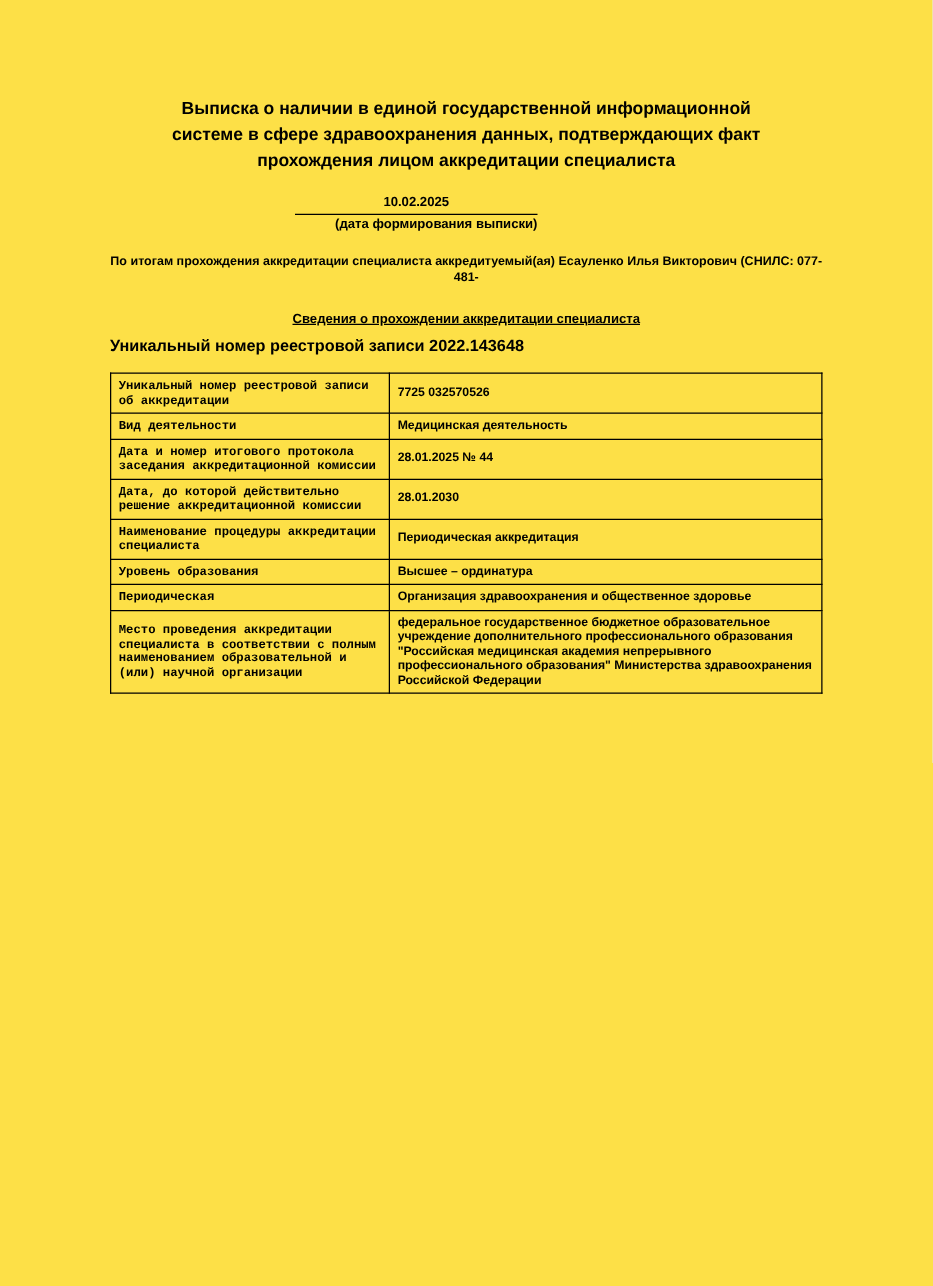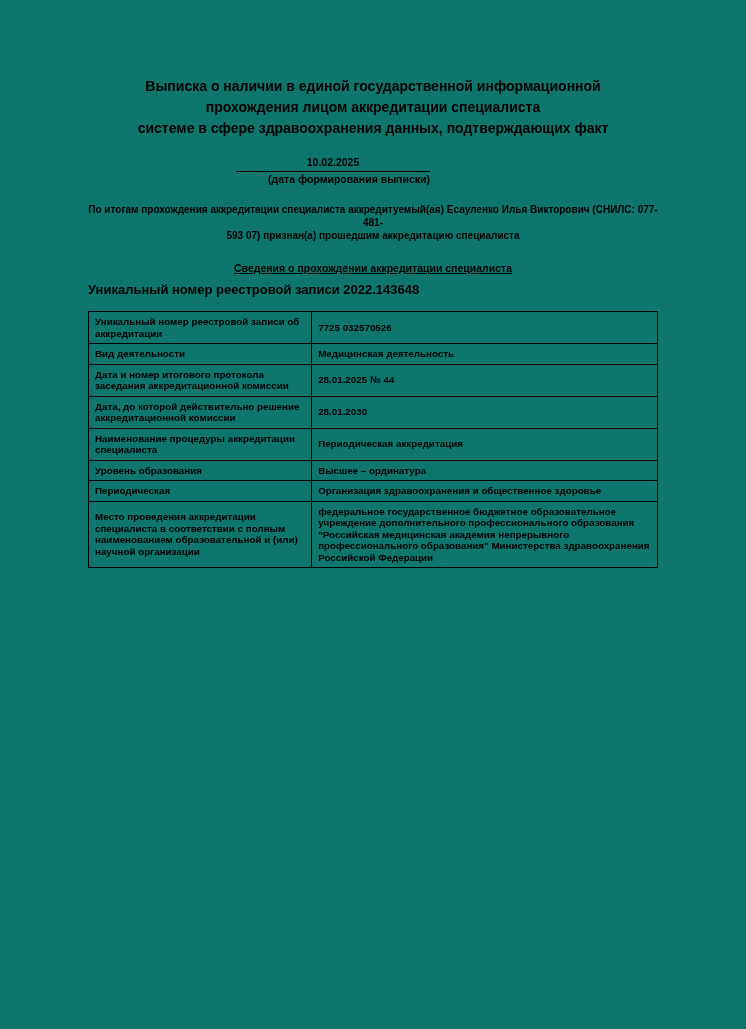--- a/index.html
+++ b/index.html
@@ -2,21 +2,21 @@
 <html><head>
 <meta charset="utf-8">
 <style>
   * { margin: 0; padding: 0; box-sizing: border-box; }
   html, body { background: #e8e8e8; }
   .page {
     position: relative;
     width: 746px;
     height: 1029px;
     margin: 0 auto;
-    background: #0f766e;
+    background: #fde047;
     font-family: "Liberation Sans", sans-serif;
     font-weight: bold;
     color: #000000;
     overflow: hidden;
   }
   .content {
     padding: 76px 88px 0 88px;
   }
   .doc-title {
     text-align: center;
@@ -71,45 +71,44 @@
     table-layout: fixed;
     font-size: 9.8px;
     line-height: 11.5px;
   }
   table.acc-table td {
     border: 1.5px solid #000;
     padding: 4px 6px;
     vertical-align: middle;
     font-weight: bold;
   }
-  td.label-cell { width: 220px; }
+  td.label-cell { width: 220px; font-family: Liberation Mono, monospace; }
   td.value-cell { width: 341px; }
 </style>
 </head>
 <body>
 
 <div class="page">
   <div class="content">
 
     <div class="doc-title">
       <div>Выписка о наличии в единой государственной информационной</div>
+      <div>системе в сфере здравоохранения данных, подтверждающих факт</div>
       <div>прохождения лицом аккредитации специалиста</div>
-      <div>системе в сфере здравоохранения данных, подтверждающих факт</div>
     </div>
 
     <div class="date-wrap">
       <div class="date-block">
         <span class="date-value">10.02.2025</span>
         <span class="date-caption">(дата формирования выписки)</span>
       </div>
     </div>
 
     <div class="intro">
       <div>По итогам прохождения аккредитации специалиста аккредитуемый(ая) Есауленко Илья Викторович (СНИЛС: 077-481-</div>
-      <div>593 07) признан(а) прошедшим аккредитацию специалиста</div>
     </div>
 
     <div class="section-heading">Сведения о прохождении аккредитации специалиста</div>
 
     <div class="registry-heading">Уникальный номер реестровой записи 2022.143648</div>
 
     <table class="acc-table">
       <tbody>
         <tr>
           <td class="label-cell">Уникальный номер реестровой записи об аккредитации</td>

